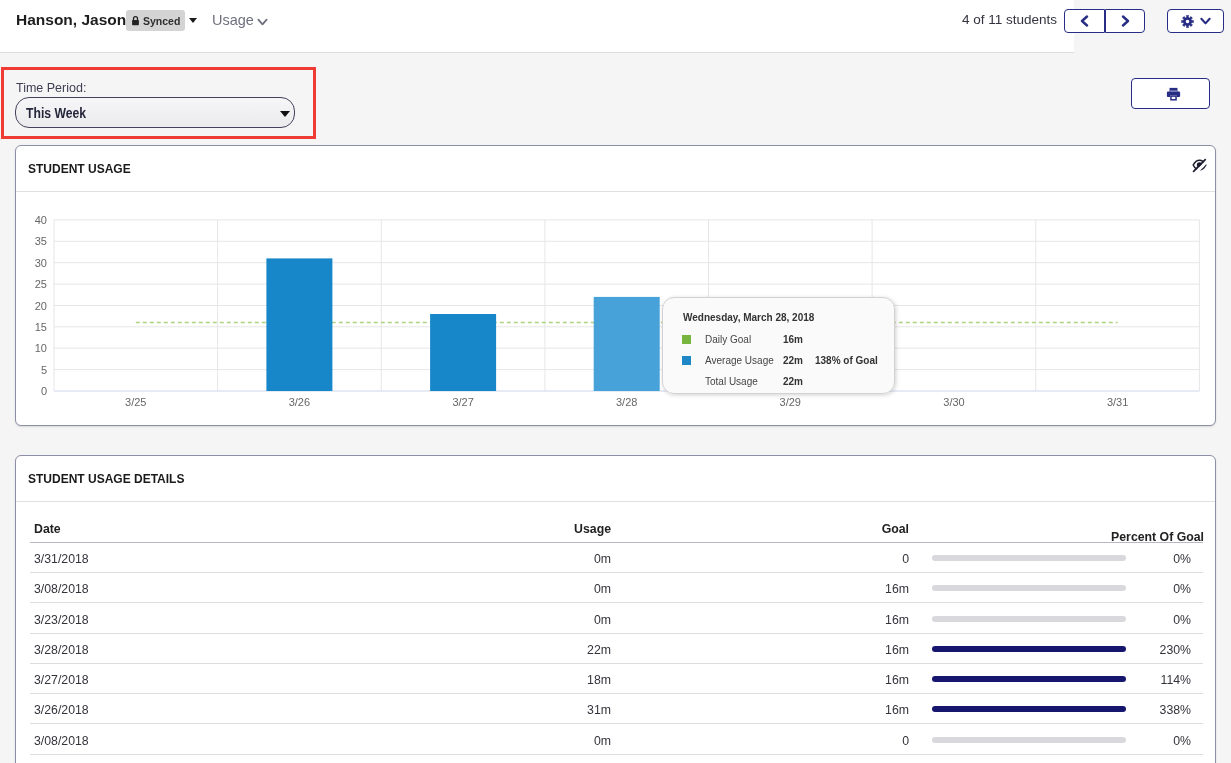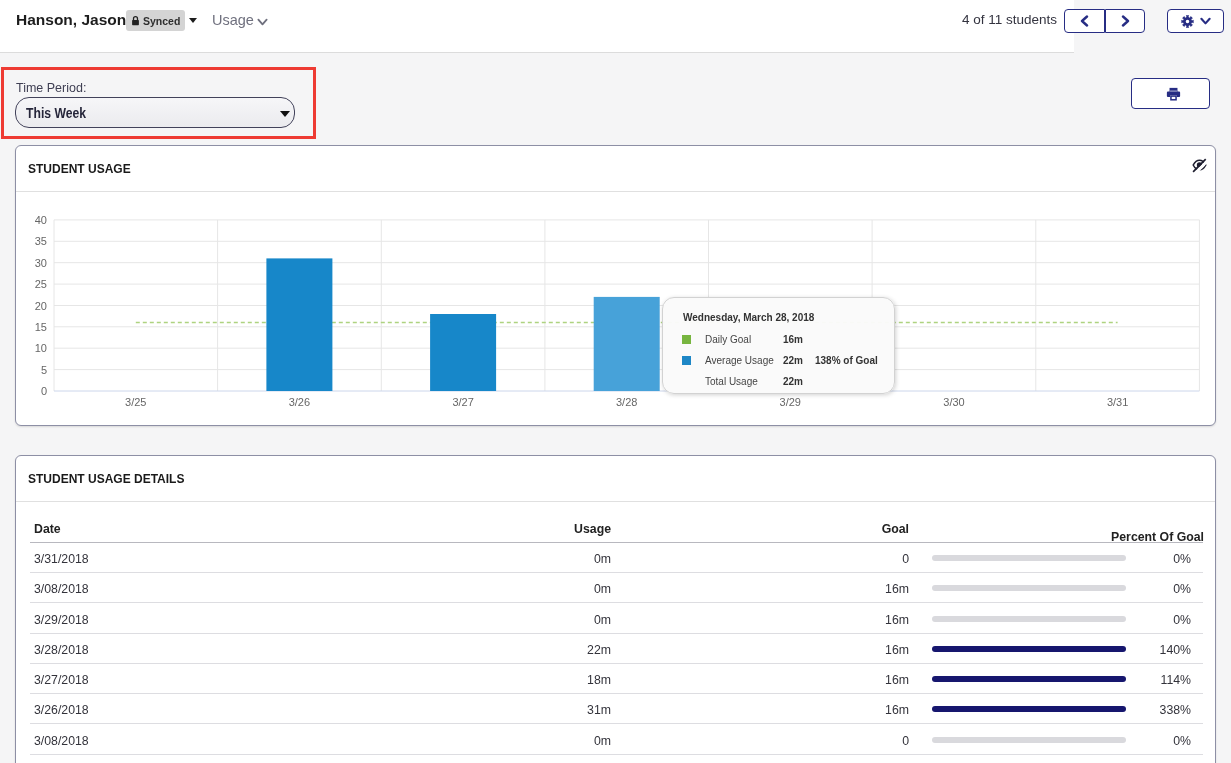--- a/index.html
+++ b/index.html
@@ -171,32 +171,32 @@
       <div class="cell cpct">0%</div>
     </div>
     <div class="trow" style="top:117px">
       <div class="cell cdate">3/08/2018</div>
       <div class="cell cusage">0m</div>
       <div class="cell cgoal">16m</div>
       <div class="barbg"></div>
       <div class="cell cpct">0%</div>
     </div>
     <div class="trow" style="top:148px">
-      <div class="cell cdate">3/29/2018</div>
+      <div class="cell cdate">3/23/2018</div>
       <div class="cell cusage">0m</div>
       <div class="cell cgoal">16m</div>
       <div class="barbg"></div>
       <div class="cell cpct">0%</div>
     </div>
     <div class="trow" style="top:178px">
       <div class="cell cdate">3/28/2018</div>
       <div class="cell cusage">22m</div>
       <div class="cell cgoal">16m</div>
       <div class="barfill"></div>
-      <div class="cell cpct">140%</div>
+      <div class="cell cpct">230%</div>
     </div>
     <div class="trow" style="top:208px">
       <div class="cell cdate">3/27/2018</div>
       <div class="cell cusage">18m</div>
       <div class="cell cgoal">16m</div>
       <div class="barfill"></div>
       <div class="cell cpct">114%</div>
     </div>
     <div class="trow" style="top:238px">
       <div class="cell cdate">3/26/2018</div>

